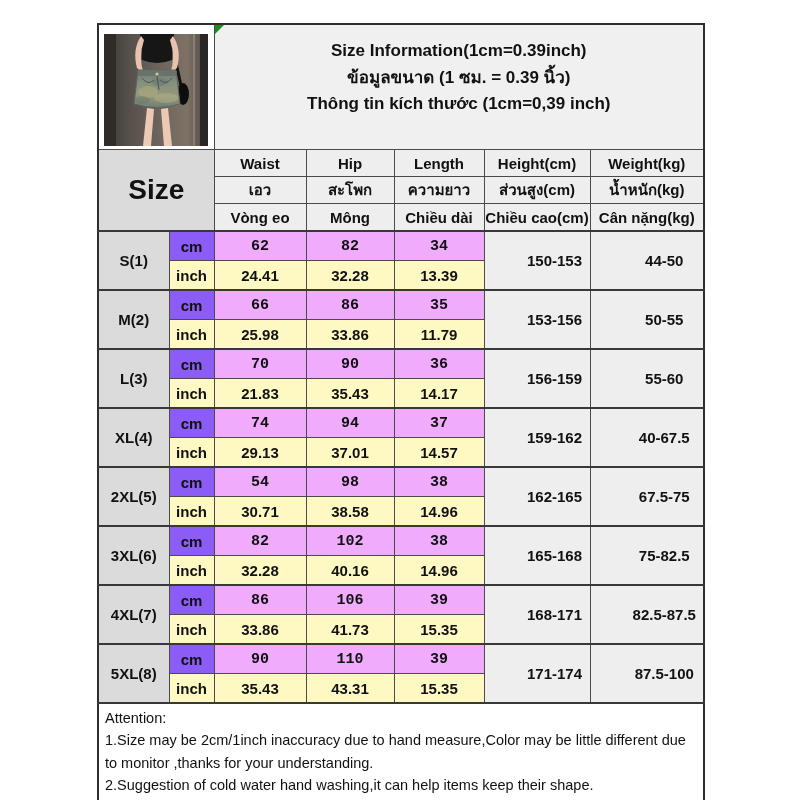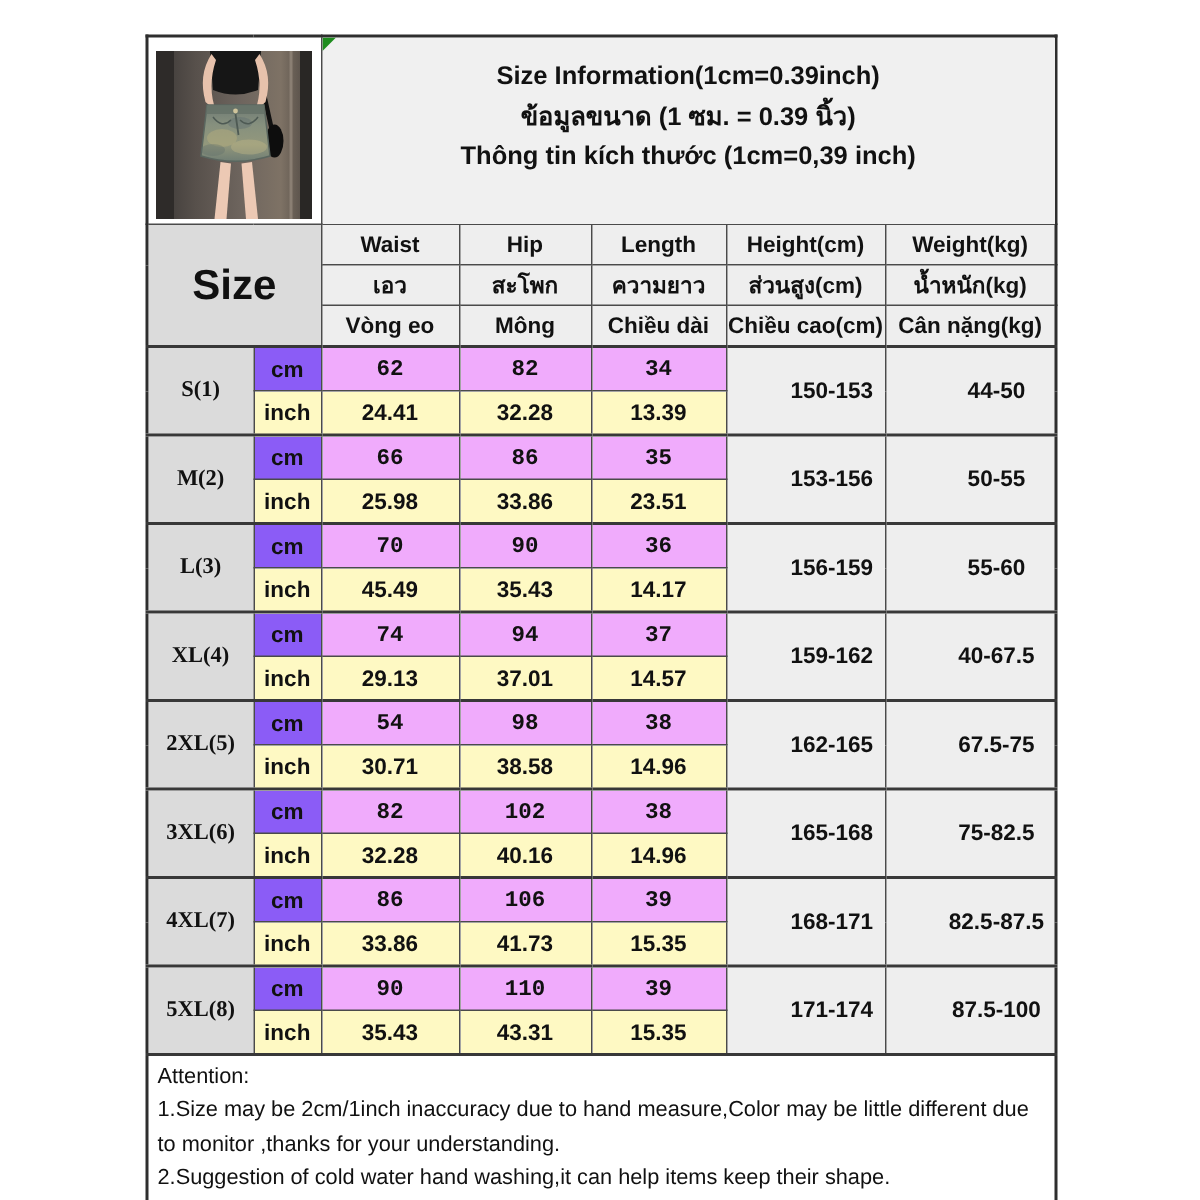--- a/index.html
+++ b/index.html
@@ -28,21 +28,21 @@
   .corner-marker{
     position:absolute;top:0;left:0;width:0;height:0;
     border-top:9px solid #1e8c1e;border-right:9px solid transparent;
   }
   
   .size-hdr{background:#dbdbdb;font-size:28px;font-weight:bold;}
   .hdr-row td{height:26px;background:#eeeeee;}
   .hdr-row td.size-hdr{background:#dbdbdb;text-align:center;}
   
   .cm-row td, .inch-row td{height:28px;}
-  .size-label{background:#dbdbdb;font-family:Liberation Serif, serif;}
+  .size-label{background:#dbdbdb;}
   .unit-cell{background:#8b5cf6;}
   .val-cm{background:#f0abfc;font-family:Liberation Mono, monospace;}
   .unit-cell-in,.val-in{background:#fef9c3;}
   .range-cell{background:#eeeeee;padding-left:35px;}
   tr.group-start td{border-top:2.5px solid #383838;}
   
   .attention-cell{
     background:#ffffff;text-align:left;vertical-align:top;
     font-weight:normal;font-size:14.5px;line-height:1.55;
     padding:3px 6px 12px 6px;white-space:normal;
@@ -157,34 +157,34 @@
           <td class="val-cm">66</td>
           <td class="val-cm">86</td>
           <td class="val-cm">35</td>
           <td class="range-cell" rowspan="2">153-156</td>
           <td class="range-cell" rowspan="2">50-55</td>
         </tr>
         <tr class="inch-row">
           <td class="unit-cell-in">inch</td>
           <td class="val-in">25.98</td>
           <td class="val-in">33.86</td>
-          <td class="val-in">23.51</td>
+          <td class="val-in">11.79</td>
         </tr>
         <tr class="cm-row group-start">
           <td class="size-label" rowspan="2">L(3)</td>
           <td class="unit-cell">cm</td>
           <td class="val-cm">70</td>
           <td class="val-cm">90</td>
           <td class="val-cm">36</td>
           <td class="range-cell" rowspan="2">156-159</td>
           <td class="range-cell" rowspan="2">55-60</td>
         </tr>
         <tr class="inch-row">
           <td class="unit-cell-in">inch</td>
-          <td class="val-in">45.49</td>
+          <td class="val-in">21.83</td>
           <td class="val-in">35.43</td>
           <td class="val-in">14.17</td>
         </tr>
         <tr class="cm-row group-start">
           <td class="size-label" rowspan="2">XL(4)</td>
           <td class="unit-cell">cm</td>
           <td class="val-cm">74</td>
           <td class="val-cm">94</td>
           <td class="val-cm">37</td>
           <td class="range-cell" rowspan="2">159-162</td>

